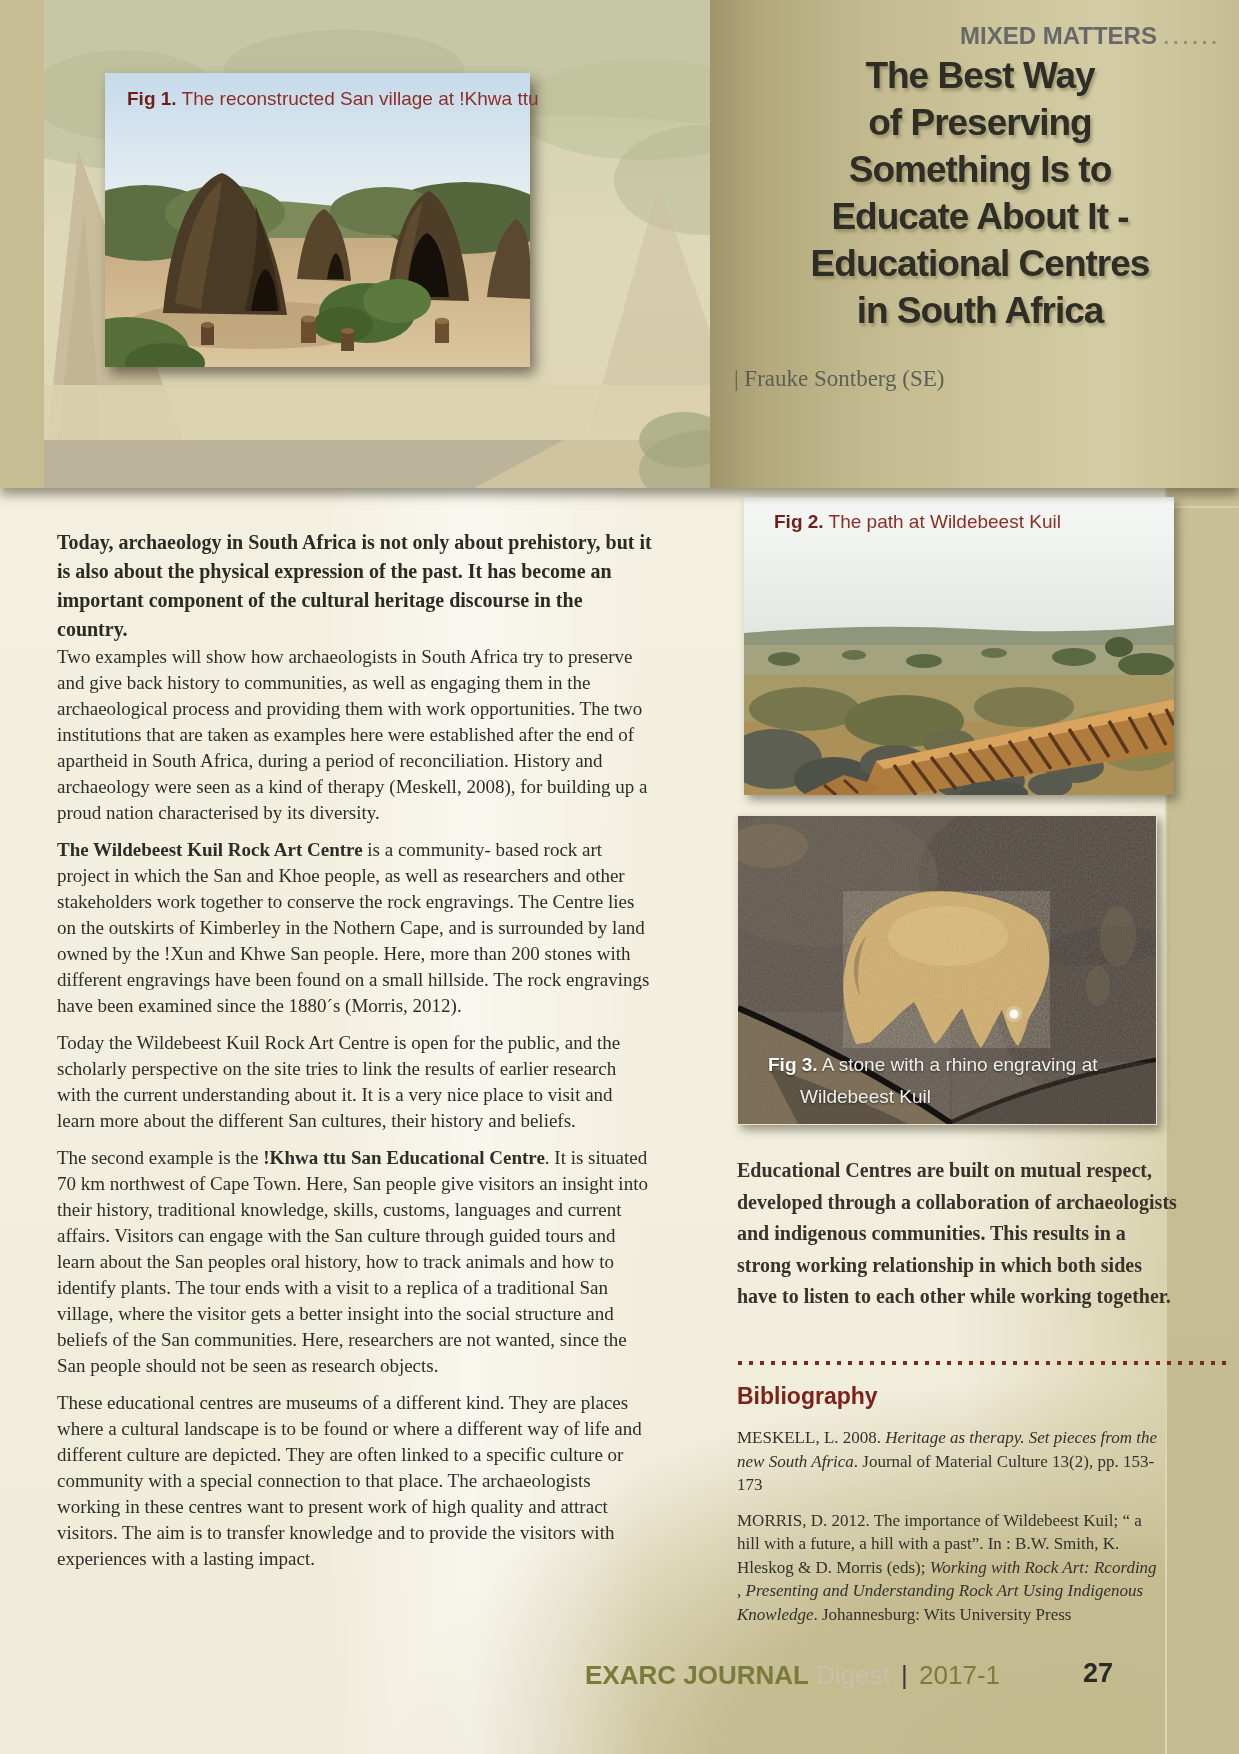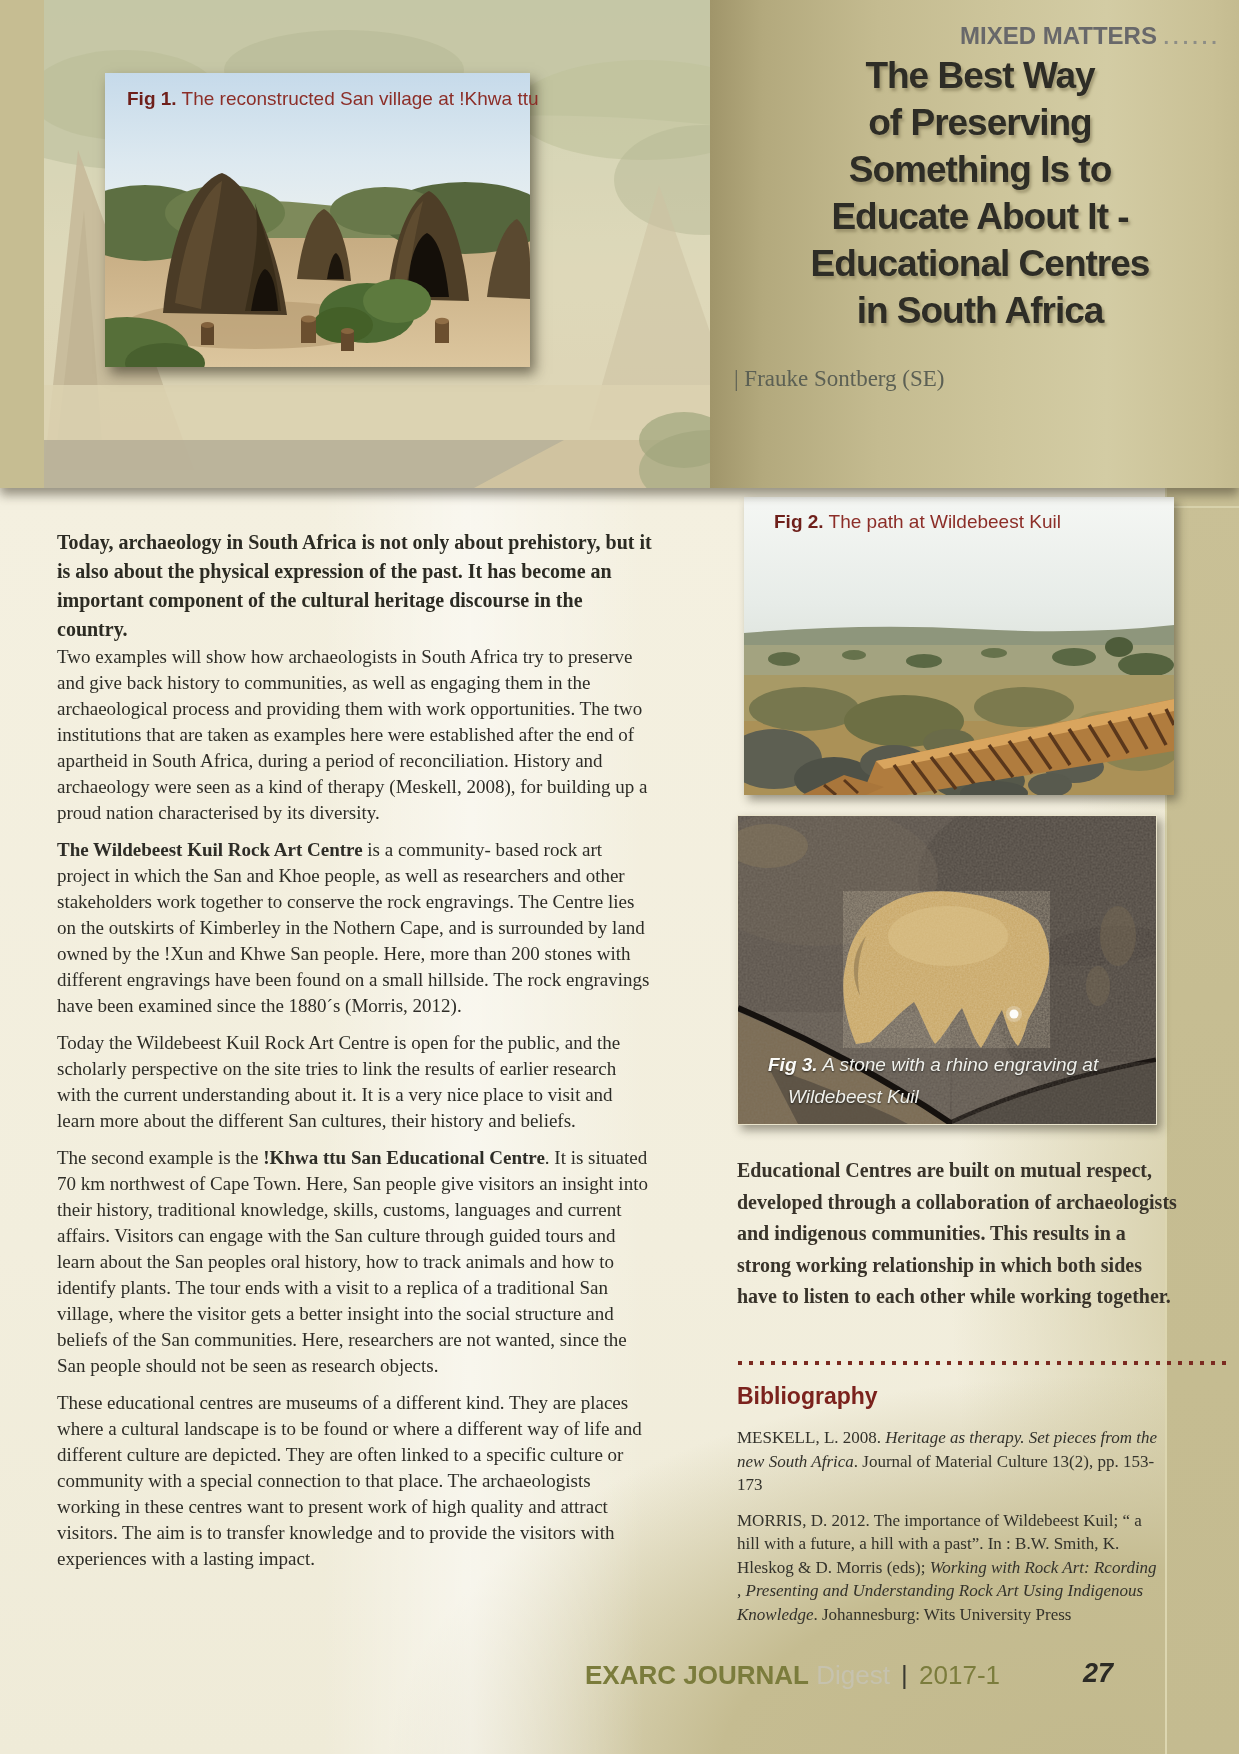--- a/index.html
+++ b/index.html
@@ -49,41 +49,41 @@
   
   .fig{position:absolute;box-shadow:4px 5px 9px rgba(45,40,25,.45);}
   .fig svg{display:block;width:100%;height:100%;}
   .fig2{left:737px;top:2px;width:430px;height:298px;}
   .fig2-cap{position:absolute;left:30px;top:14px;white-space:nowrap;
       font-family:"Liberation Sans",sans-serif;font-size:19px;color:#8c2e28;}
   .fig2-cap b{color:#6e1f1a;}
   .fig3{left:737px;top:327px;width:418px;height:308px;border:1px solid #e9e3cb;}
   .fig3-cap{position:absolute;left:30px;top:238px;
       font-family:"Liberation Sans",sans-serif;font-size:19px;color:#f0f1ec;
-      text-shadow:0 1px 2px rgba(0,0,0,.6);font-style:italic;}
+      text-shadow:0 1px 2px rgba(0,0,0,.6);}
   .fig3-cap b{color:#fbfbf8;}
-  .fig3-cap .l2{display:block;margin-left:20px;margin-top:10px;}
+  .fig3-cap .l2{display:block;margin-left:32px;margin-top:10px;}
   .pullquote{position:absolute;left:737px;top:667px;width:440px;margin:0;
       font-weight:bold;font-size:20px;line-height:31.5px;color:#38332a;}
   .dotted-rule{position:absolute;left:737px;top:872px;width:494px;height:6px;
       background:radial-gradient(circle 2.4px at 3px 3px,#7b2a20 95%,rgba(0,0,0,0));
       background-size:11px 6px;background-repeat:repeat-x;}
   .bib{position:absolute;left:737px;top:895px;width:424px;}
   .bib h2{margin:0 0 16px 0;font-family:"Liberation Sans",sans-serif;
       font-size:23px;color:#7b221d;}
   .bib p{margin:12px 0 10px 0;font-size:17px;line-height:23.5px;color:#33322b;}
   
   .footer-line{position:absolute;left:585px;top:1172px;white-space:nowrap;
       font-family:"Liberation Sans",sans-serif;font-size:26px;}
   .footer-line .journal{font-weight:bold;color:#7b7c3c;}
   .footer-line .digest{color:#c6c2ae;}
   .footer-line .sep{color:#3a3a31;font-weight:normal;padding:0 4px;}
   .footer-line .issue{color:#7b7c3c;}
   .page-num{position:absolute;left:1083px;top:1170px;
-      font-family:"Liberation Sans",sans-serif;font-weight:bold;font-size:27px;color:#2c2b25;font-style:italic;}
+      font-family:"Liberation Sans",sans-serif;font-weight:bold;font-size:27px;color:#2c2b25;}
 </style>
 </head>
 <body>
 
 <div id="page">
 
   <header class="hdr">
     <div class="hdr-photo">
       <svg viewBox="0 0 710 488" preserveAspectRatio="none">
         <defs>

